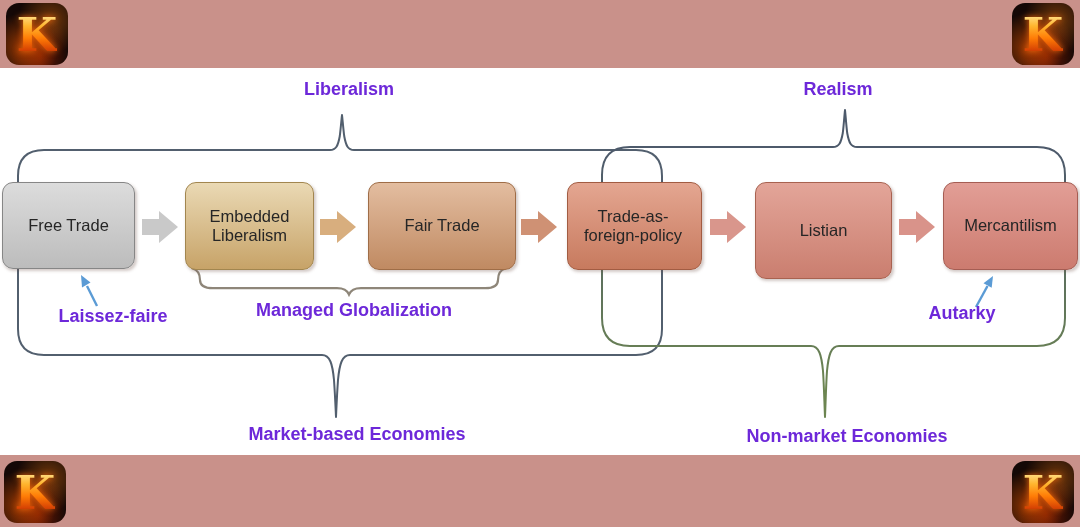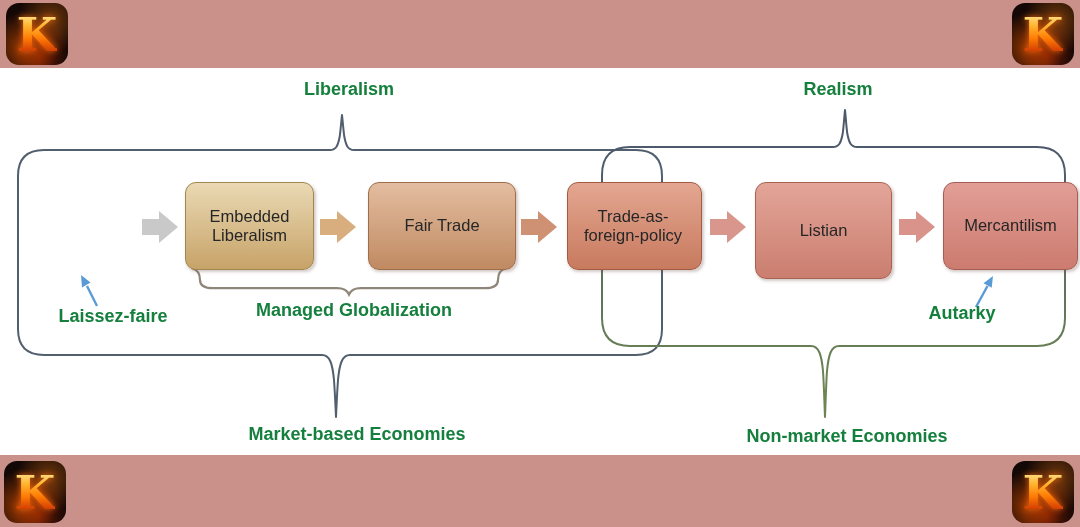--- a/index.html
+++ b/index.html
@@ -33,21 +33,21 @@
     box-shadow:1.5px 2px 3px rgba(110,80,70,.30);
   }
   #box-0{left:2px;top:182px;width:133px;height:87px;}
   #box-1{left:185px;top:182px;width:129px;height:88px;}
   #box-2{left:368px;top:182px;width:148px;height:88px;}
   #box-3{left:567px;top:182px;width:135px;height:88px;padding-left:6px;}
   #box-4{left:755px;top:182px;width:137px;height:97px;}
   #box-5{left:943px;top:182px;width:135px;height:88px;}
   .lbl{
     position:absolute;transform:translateX(-50%);white-space:nowrap;
-    font-weight:700;font-size:18px;color:#15803d;
+    font-weight:700;font-size:18px;color:#6d28d9;
   }
   #lbl-liberalism{left:349px;top:79px;}
   #lbl-realism{left:838px;top:79px;}
   #lbl-laissez{left:113px;top:306px;}
   #lbl-managed{left:354px;top:300px;}
   #lbl-autarky{left:962px;top:303px;}
   #lbl-market{left:357px;top:424px;}
   #lbl-nonmarket{left:847px;top:426px;}
 </style>
 </head>
@@ -110,20 +110,23 @@
     <g>
       <line x1="97" y1="306" x2="87" y2="286" stroke-width="2.4" stroke="#5b9bd5"></line>
       <polygon points="81,275 90.5,282.5 82,287.5" fill="#5b9bd5"></polygon>
     </g>
     <g>
       <line x1="976" y1="307" x2="987.5" y2="286" stroke-width="2.4" stroke="#5b9bd5"></line>
       <polygon points="993,276 991.7,287.8 983.5,283.3" fill="#5b9bd5"></polygon>
     </g>
   </svg>
 
+  <div id="box-0" class="dbox" style="background: linear-gradient(rgb(220, 220, 220), rgb(188, 188, 188)); border-color: rgb(134, 134, 134);">
+      <span>Free Trade</span>
+    </div>
   <div id="box-1" class="dbox" style="background: linear-gradient(rgb(234, 217, 180), rgb(199, 163, 104)); border-color: rgb(162, 134, 79);">
       <span>Embedded Liberalism</span>
     </div>
   <div id="box-2" class="dbox" style="background: linear-gradient(rgb(227, 189, 160), rgb(192, 138, 98)); border-color: rgb(159, 109, 71);">
       <span>Fair Trade</span>
     </div>
   <div id="box-3" class="dbox" style="background: linear-gradient(rgb(228, 166, 145), rgb(199, 122, 94)); border-color: rgb(162, 92, 66);">
       <span>Trade-as-foreign-policy</span>
     </div>
   <div id="box-4" class="dbox" style="background: linear-gradient(rgb(227, 165, 153), rgb(202, 126, 111)); border-color: rgb(168, 98, 80);">

